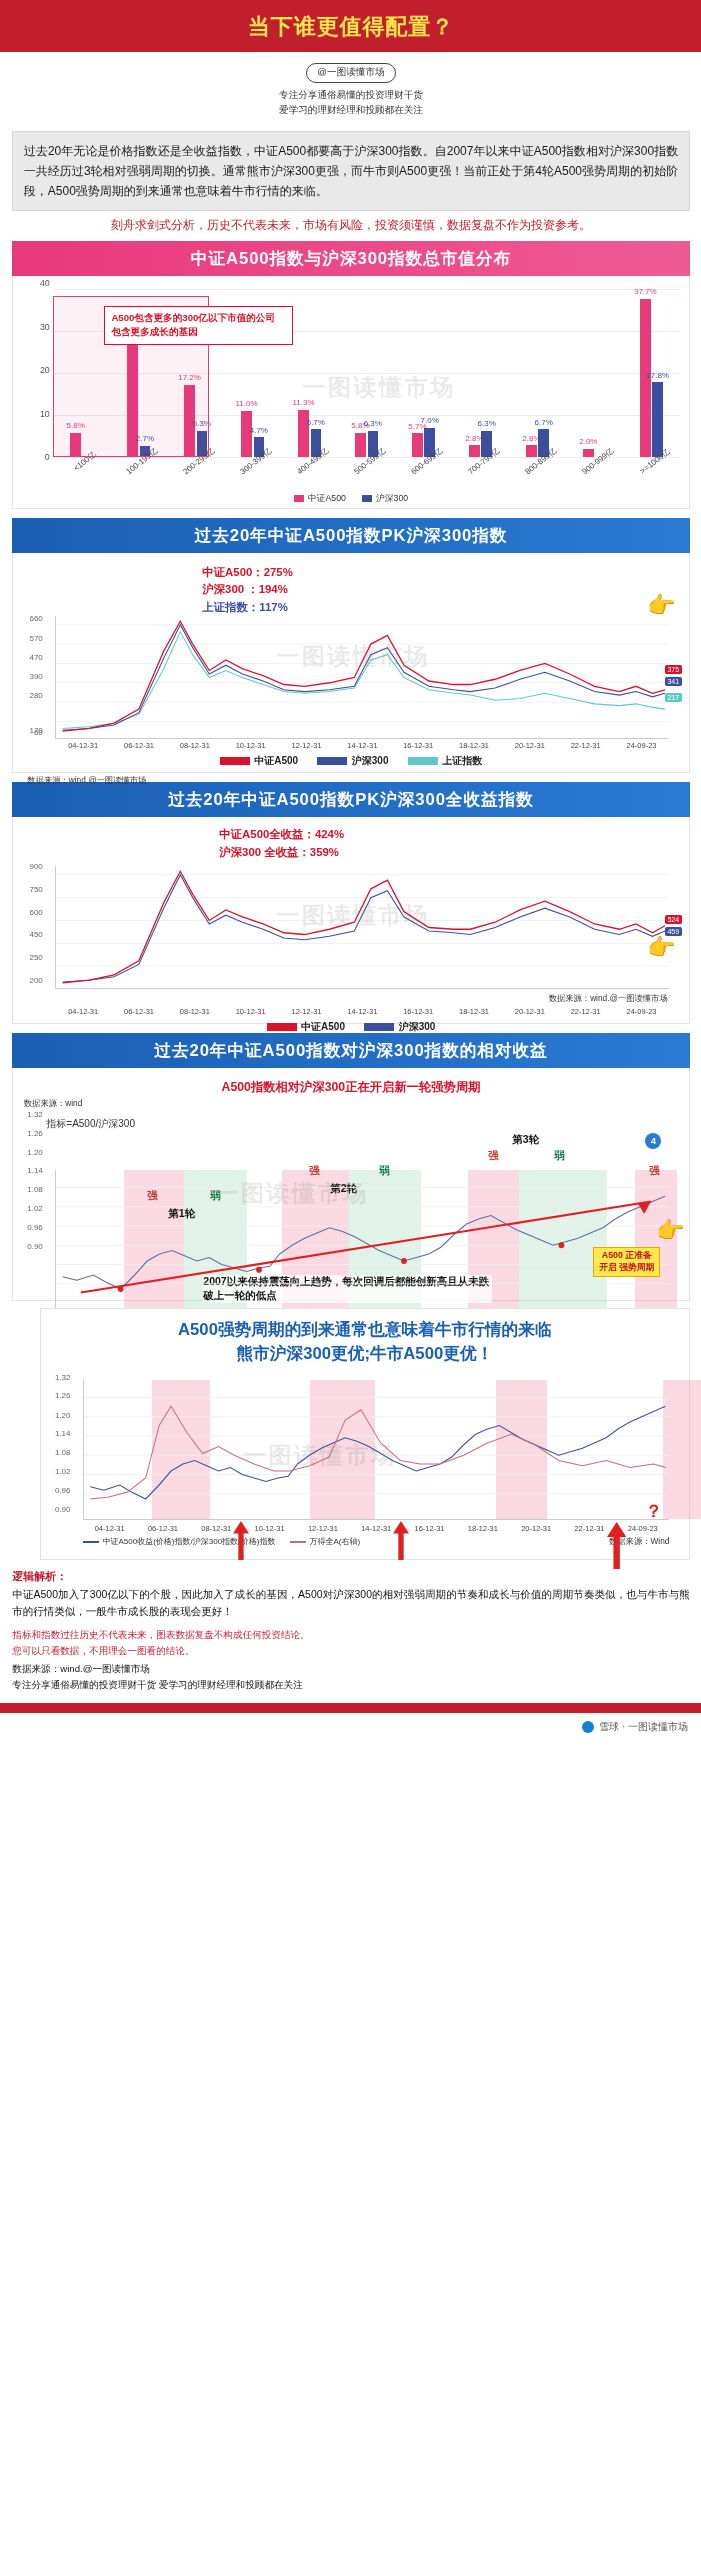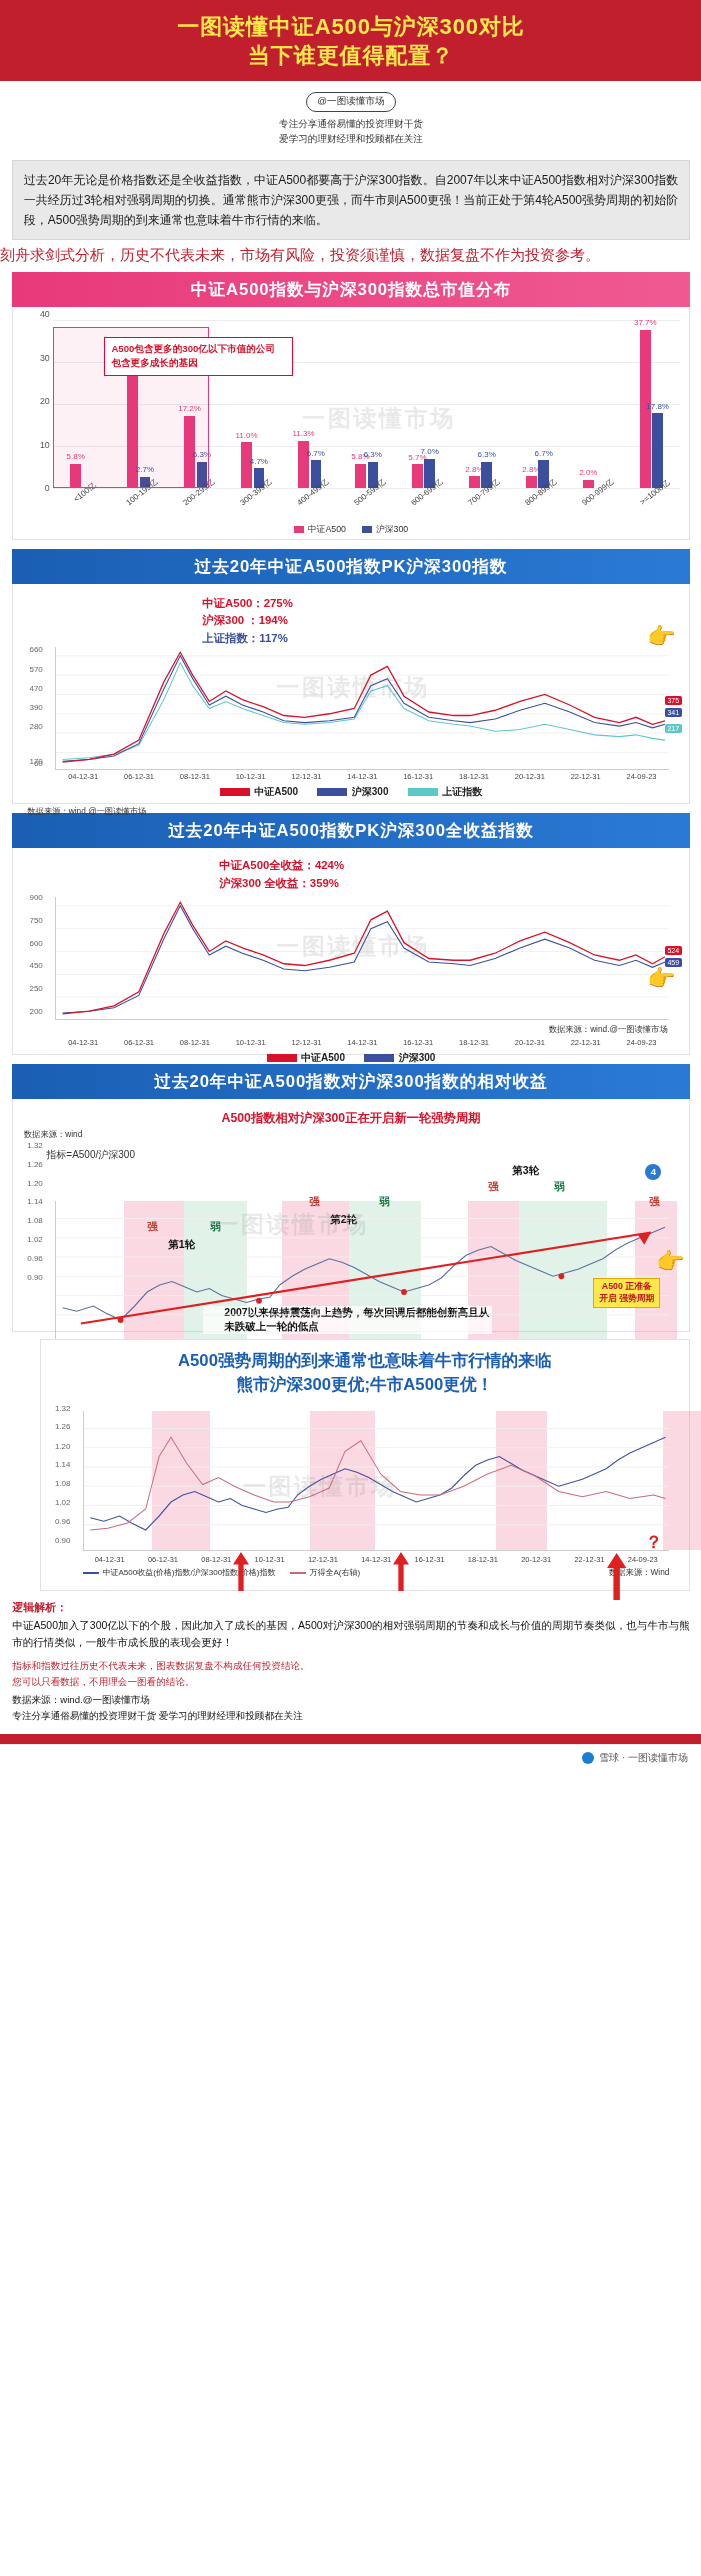--- a/index.html
+++ b/index.html
@@ -41,22 +41,23 @@
     margin: 8.8px 12.3px 3.5px 12.3px;
     background: #e9e9e9;
     border: 0.9px solid #d6d6d6;
     padding: 8.8px 10.5px;
     font-size: 12px;
     line-height: 1.68;
     color: #1a1a1a;
     text-align: justify;
   }
   .disclaimer {
+    text-align:center;
     color:#c21f2e;
-    font-size: 15px;
+    font-size: 12px;
     margin: 6.1px 0 7px 0;
   }
 
   
   .sec-title {
     color:#fff;
     font-size: 16.7px;
     font-weight: bold;
     text-align: center;
     padding: 6.1px 0;
@@ -122,21 +123,20 @@
   
   .phase { position:absolute; top:0; bottom:0; }
   .phase.strong { background: rgba(240,120,150,0.28); }
   .phase.weak { background: rgba(120,200,150,0.22); }
   .phase-lbl { position:absolute; font-size:10.5px; font-weight:bold; color:#c0392b; }
   .phase-lbl.green { color:#1a7a46; }
   .round-lbl { position:absolute; font-size:10.5px; font-weight:bold; color:#111; }
   .note-red {
     position:absolute; font-size:10.5px; font-weight:bold; color:#111;
     background:rgba(255,255,255,0.75);
-    padding-left:21px;
   }
   .ylw-callout {
     position:absolute; background:#ffe94a; border:1.3px solid #e0a800;
     font-size:8.8px; color:#c01020; font-weight:bold; text-align:center;
     line-height:1.35; padding:2.6px 4.4px; z-index:9;
   }
   .circle4 {
     position:absolute; width:16px; height:16px; border-radius:50%;
     background:#2a7ad4; color:#fff; font-size:9.6px; font-weight:bold;
     display:flex; align-items:center; justify-content:center; z-index:9;
@@ -164,21 +164,20 @@
   }
   .snow-ic { width:12.3px; height:12.3px; border-radius:50%; background:#1a7fd4; display:inline-block;}
   .arrow-up { position:absolute; width:0; height:0; z-index:7; }
 </style>
 </head>
 <body>
 
 <div class="page">
 
   <div class="header">
-    <div class="title-line">一图读懂中证A500与沪深300对比</div>
     <div class="title-line">当下谁更值得配置？</div>
   </div>
 
   <div class="sub-head">
     <div class="badge-pill">@一图读懂市场</div>
     <div class="l1">专注分享通俗易懂的投资理财干货</div>
     <div class="l2">爱学习的理财经理和投顾都在关注</div>
   </div>
 
   <div class="intro">过去20年无论是价格指数还是全收益指数，中证A500都要高于沪深300指数。自2007年以来中证A500指数相对沪深300指数一共经历过3轮相对强弱周期的切换。通常熊市沪深300更强，而牛市则A500更强！当前正处于第4轮A500强势周期的初始阶段，A500强势周期的到来通常也意味着牛市行情的来临。</div>

